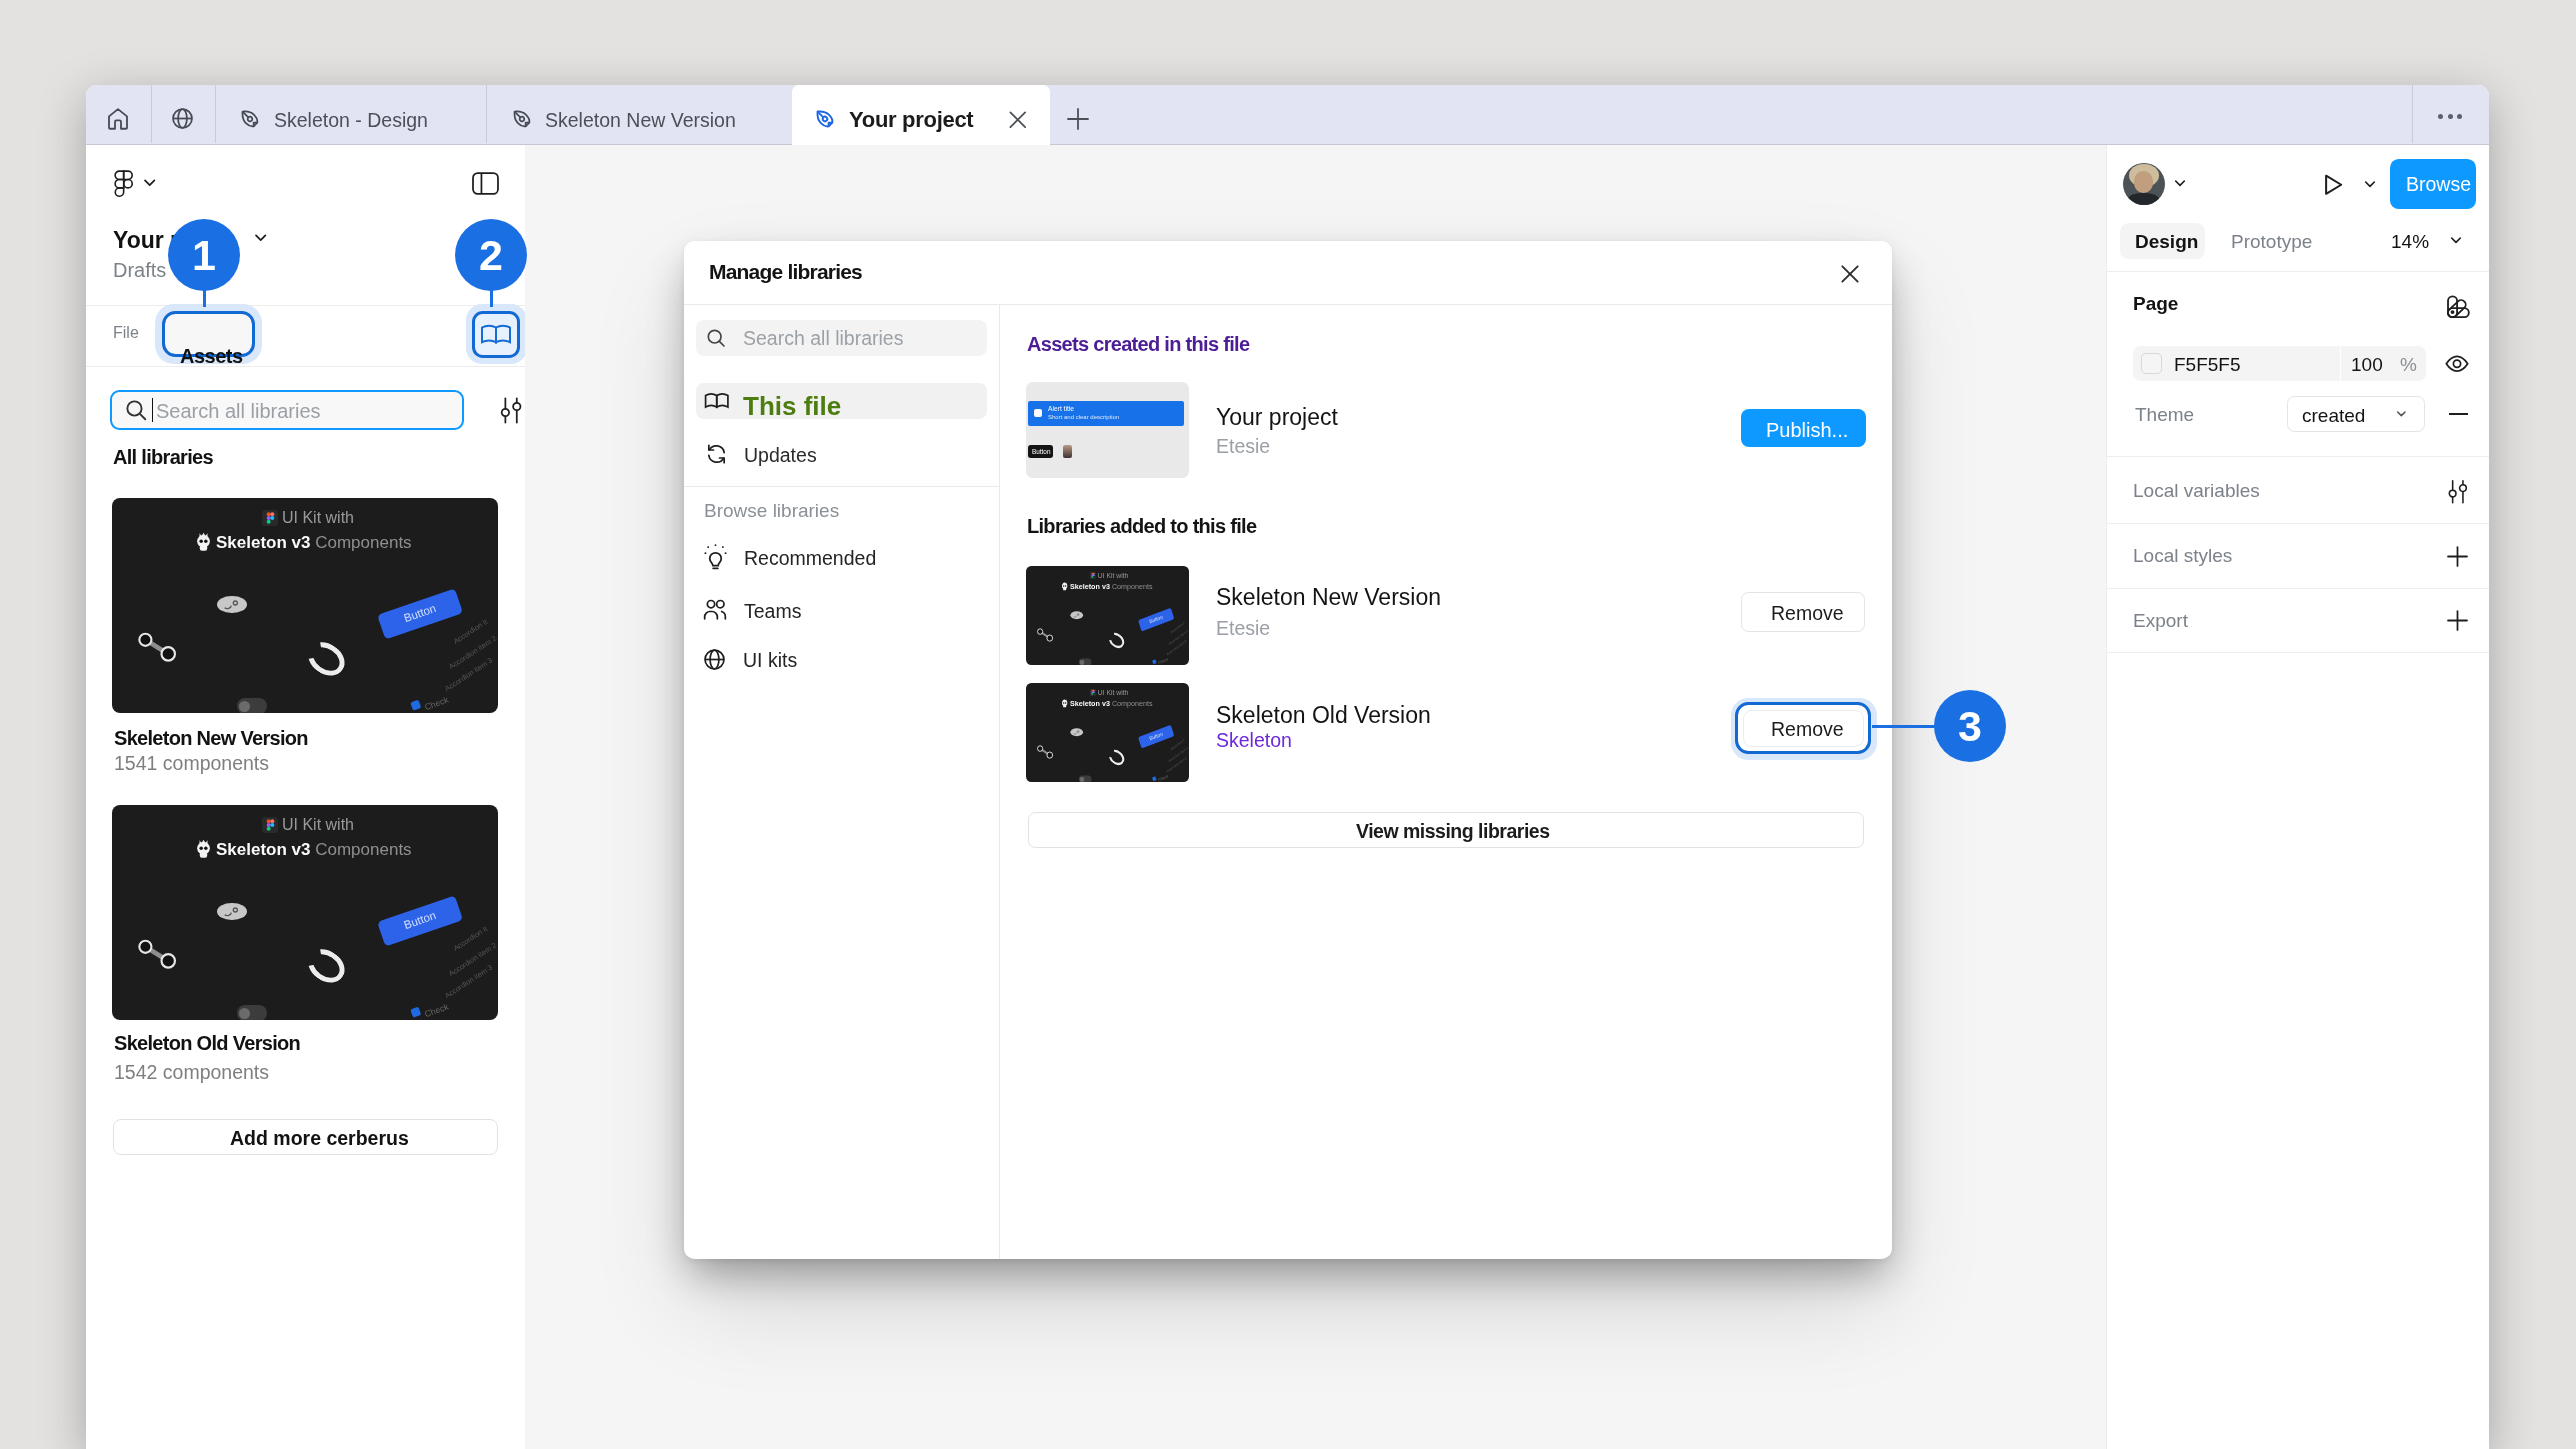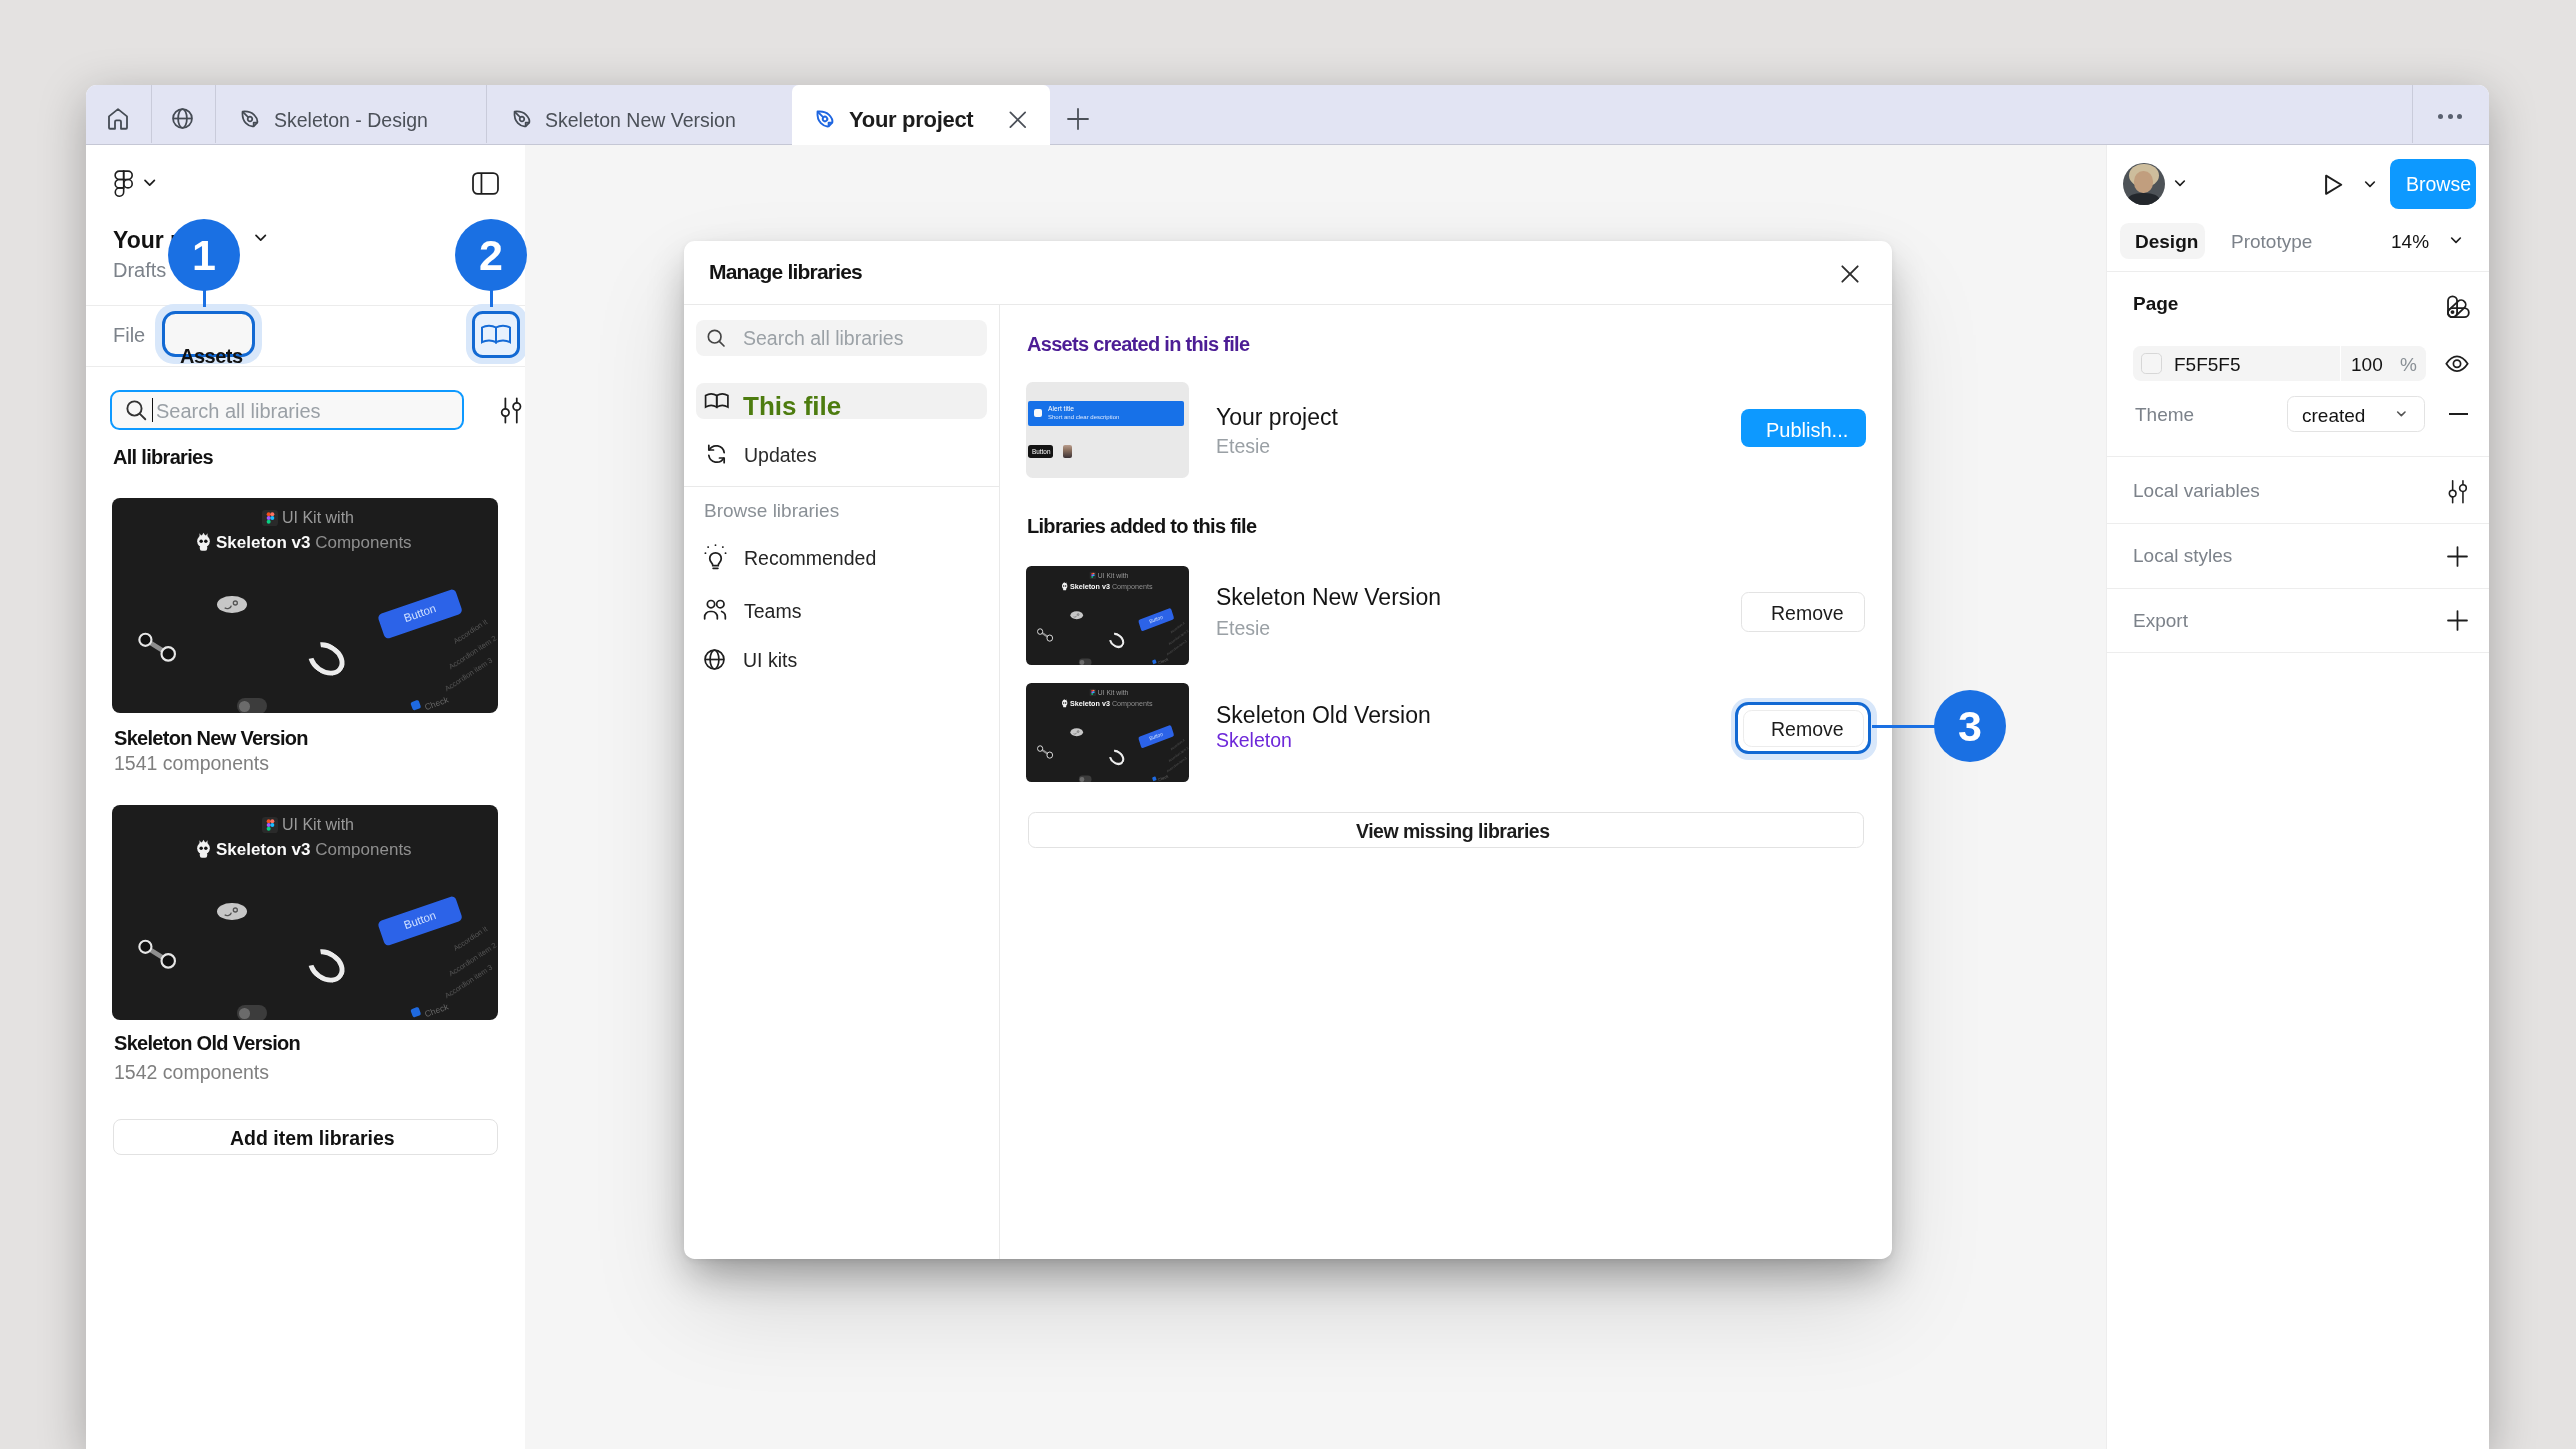--- a/index.html
+++ b/index.html
@@ -108,21 +108,21 @@
 </svg>
 
 <span class="txt" style="left:113px;top:227px;font-size:23px;font-weight:700;color:#121212;">Your p</span>
 <svg class="abs" style="left:254px;top:233px;" width="13.4" height="9.4" viewBox="0 0 20 14">
     <path d="M3 3.5 L10 10.5 L17 3.5" fill="none" stroke="#1e1e1e" stroke-width="2.6" stroke-linecap="round" stroke-linejoin="round"></path>
   </svg>
 <span class="txt" style="left:113px;top:259px;font-size:20px;color:#7c828a;">Drafts</span>
 
 <div class="abs" style="left:86px;top:305px;width:439px;height:1.3px;background:#ececec;"></div>
 
-<span class="txt" style="left:113px;top:324px;font-size:20px;color:#7c828a;">File</span>
+<span class="txt" style="left:113px;top:324px;font-size:16px;color:#7c828a;">File</span>
 
 <div class="abs" style="left:155px;top:304px;width:107px;height:60px;background:#d8e7fa;border-radius:19px;"></div>
 <div class="abs" style="left:162px;top:311px;width:93px;height:46px;background:#f7f7f7;border:3.4px solid #1269d3;border-radius:13.4px;"></div>
 <span class="txt" style="left:180px;top:325px;font-size:20px;font-weight:700;color:#121212;letter-spacing:-0.5px;margin-top:20px;">Assets</span>
 
 <div class="abs" style="left:466px;top:304px;width:61px;height:60px;background:#d8e7fa;border-radius:16px;"></div>
 <div class="abs" style="left:472px;top:311px;width:48px;height:47px;background:#e7f1fd;border:3.4px solid #1269d3;border-radius:10.7px;"></div>
 <svg class="abs" style="left:480px;top:324px;" width="32" height="21" viewBox="0 0 48 31">
   <g fill="none" stroke="#156bd6" stroke-width="3">
     <path d="M24 5 C18 1.5 9 1.5 3 5 V27 C9 23.5 18 23.5 24 27 Z"></path>
@@ -235,21 +235,21 @@
     <svg class="el" style="left:294px;top:195px;" width="60" height="20" viewBox="0 0 90 30">
       <rect x="8" y="12" width="13" height="13" rx="3" fill="#1f6ae0" transform="rotate(-20 14 18)"></rect>
       <text x="30" y="26" font-size="13" fill="#666" transform="rotate(-20 30 26)" font-family="Liberation Sans">Check</text>
     </svg>
   </div>
 </div>
 <span class="txt" style="left:114px;top:1032px;font-size:20px;font-weight:700;color:#121212;letter-spacing:-0.7px;">Skeleton Old Version</span>
 <span class="txt" style="left:114px;top:1061px;font-size:19.5px;color:#7f7f7f;">1542 components</span>
 
 <div class="abs" style="left:113px;top:1119px;width:385px;height:36px;background:#fff;border:1.3px solid #e2e2e2;border-radius:8px;"></div>
-<span class="txt" style="left:230px;top:1127px;font-size:19.5px;font-weight:700;color:#121212;">Add item libraries</span>
+<span class="txt" style="left:230px;top:1127px;font-size:19.5px;font-weight:700;color:#121212;">Add more cerberus</span>
 
 <div class="abs" style="left:525px;top:145px;width:1581px;height:1304px;background:#f5f5f5;"></div>
 
 <div class="abs" style="left:2106px;top:145px;width:383px;height:1304px;background:#ffffff;"></div>
 <div class="abs" style="left:2106px;top:145px;width:1.3px;height:1304px;background:#ededed;"></div>
 
 <div class="abs" style="left:2123px;top:163px;width:42px;height:42px;border-radius:50%;background:#4d5257;overflow:hidden;">
   <div class="abs" style="left:6px;top:1.3px;width:29.5px;height:23px;border-radius:50%;background:#cdbd9c;"></div>
   <div class="abs" style="left:11.4px;top:8px;width:19px;height:21.5px;border-radius:48%;background:#c19e7e;"></div>
   <div class="abs" style="left:5.4px;top:29.5px;width:31px;height:13.4px;border-radius:45% 45% 0 0;background:#23272c;"></div>

